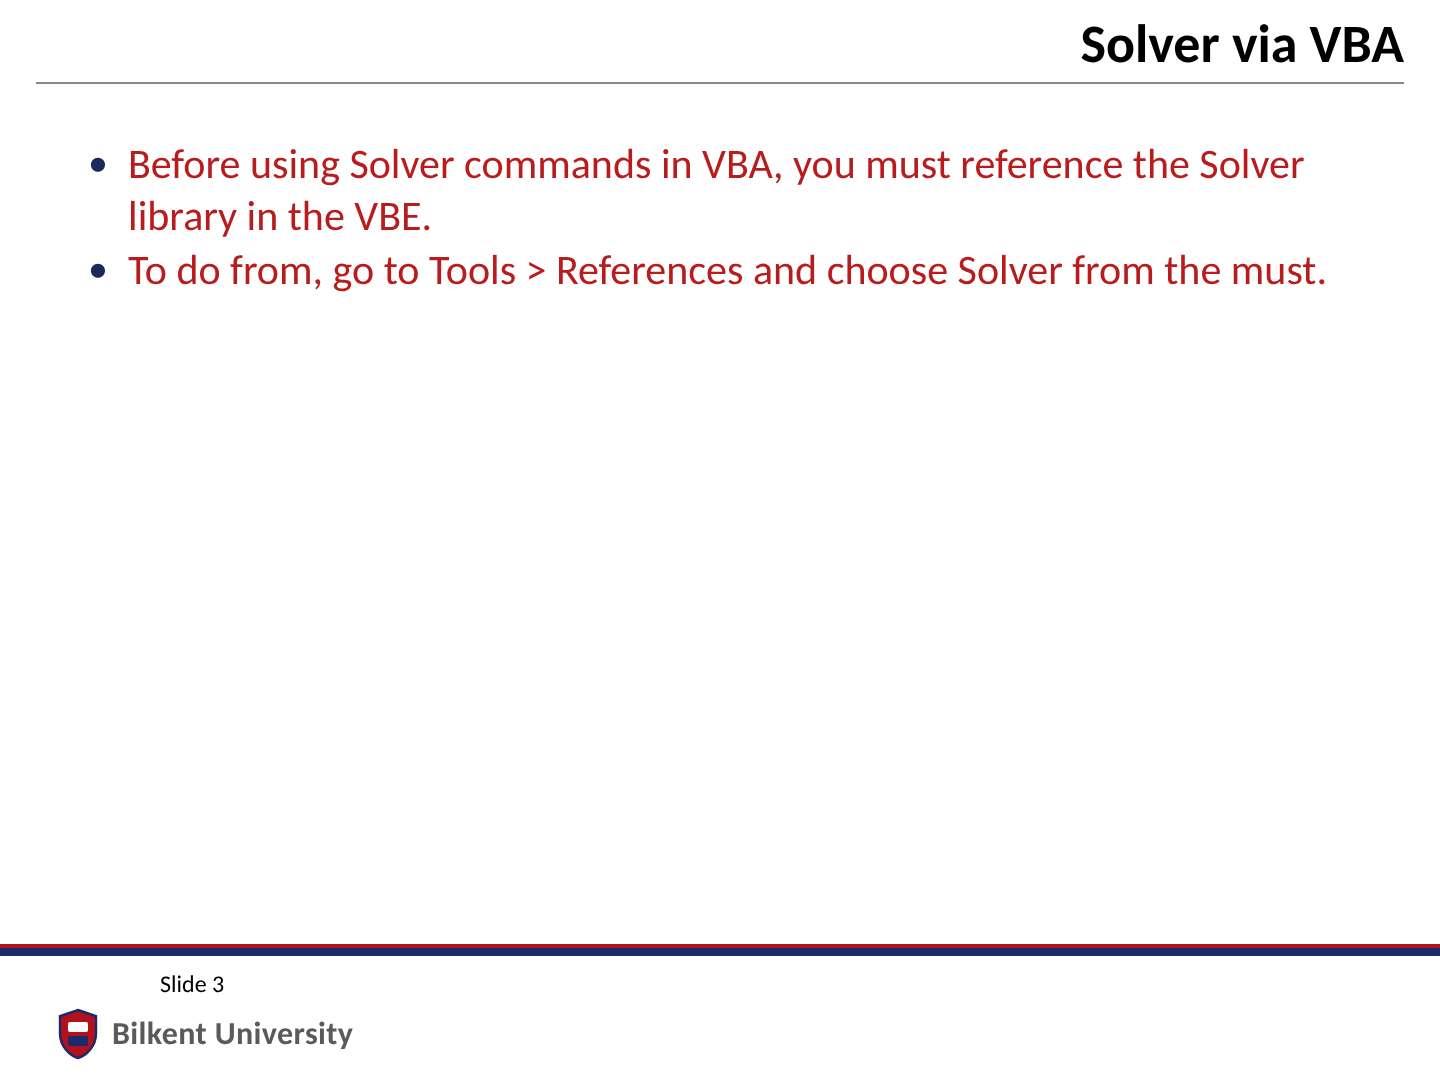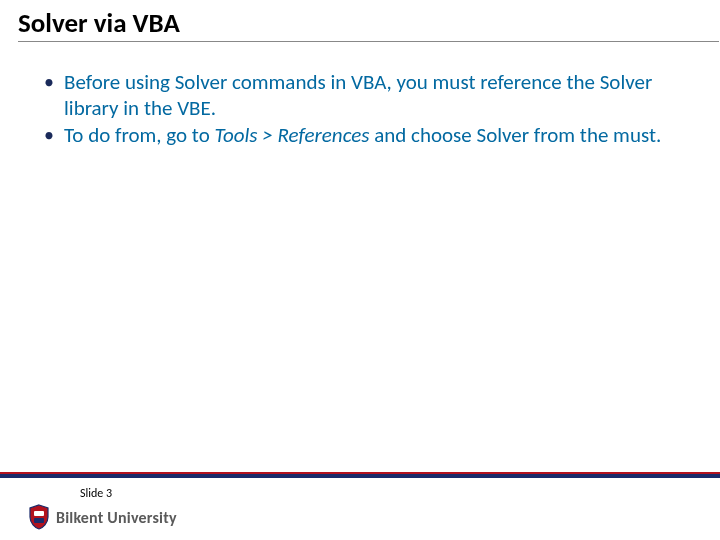--- a/index.html
+++ b/index.html
@@ -5,21 +5,22 @@
   * { margin: 0; padding: 0; box-sizing: border-box; }
   html, body { width: 720px; height: 540px; font-family: Calibri, Arial, sans-serif; background: #fff; color: #000; }
   .slide {
     width: 720px;
     height: 540px;
     position: relative;
     display: flex;
     flex-direction: column;
   }
   .title-area {
-    padding: 6px 1px 4px 18px;
+    padding: 6px 18px 4px 18px;
+    text-align: right;
   }
   .title {
     font-size: 27px;
     font-weight: 700;
     color: #000;
   }
   .title-divider {
     border: none;
     border-top: 1px solid #888;
     margin-top: 2px;
@@ -30,32 +31,32 @@
   }
   ul.bullets {
     list-style: none;
   }
   ul.bullets > li {
     position: relative;
     padding-left: 26px;
     font-size: 21px;
     line-height: 1.22;
     margin-bottom: 2px;
-    color: #0369a1;
+    color: #b91c1c;
   }
   ul.bullets > li::before {
     content: "•";
     position: absolute;
     left: 6px;
     top: 0;
     color: #1a2a5a;
     font-size: 20px;
     line-height: 1.22;
   }
-  .italic { font-style: italic; }
+  .italic { }
   .footer-bar {
     height: 6px;
     width: 100%;
     background: linear-gradient(to bottom, #b2121e 0%, #b2121e 33%, #1a2a6a 33%, #1a2a6a 100%);
   }
   .footer-area {
     height: 62px;
     padding: 6px 18px 0 18px;
     position: relative;
     border-radius: 16px;

